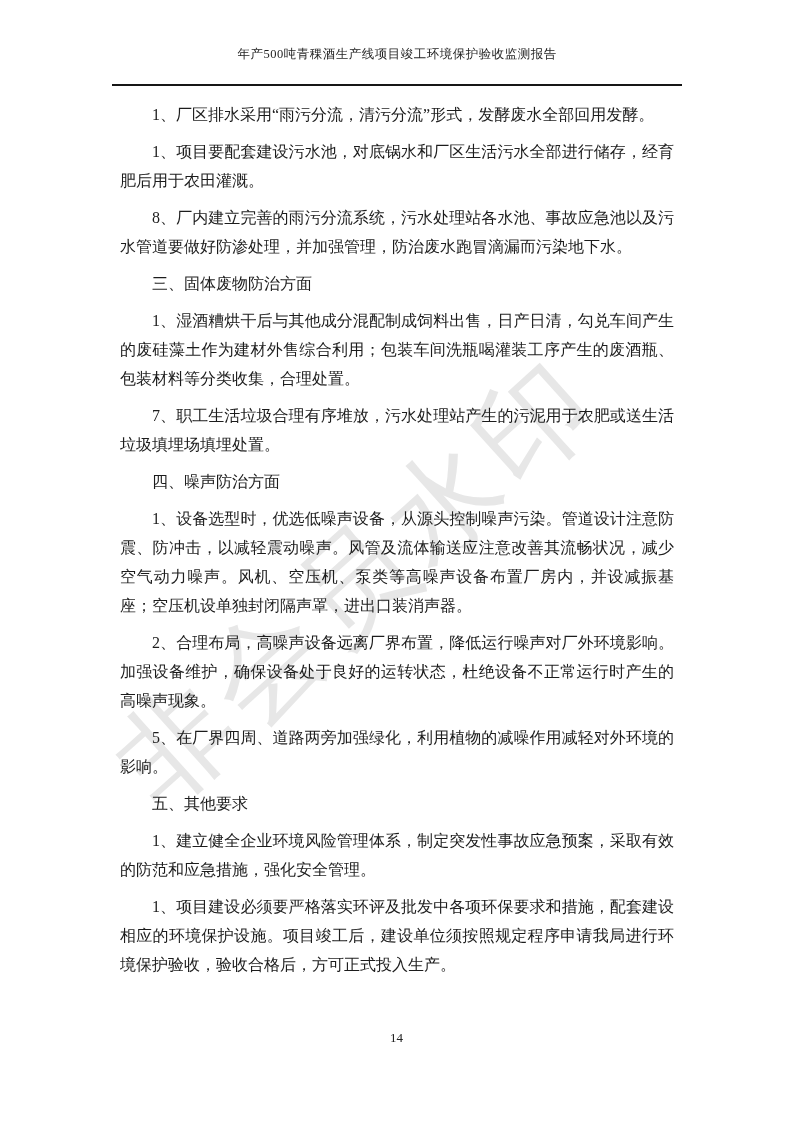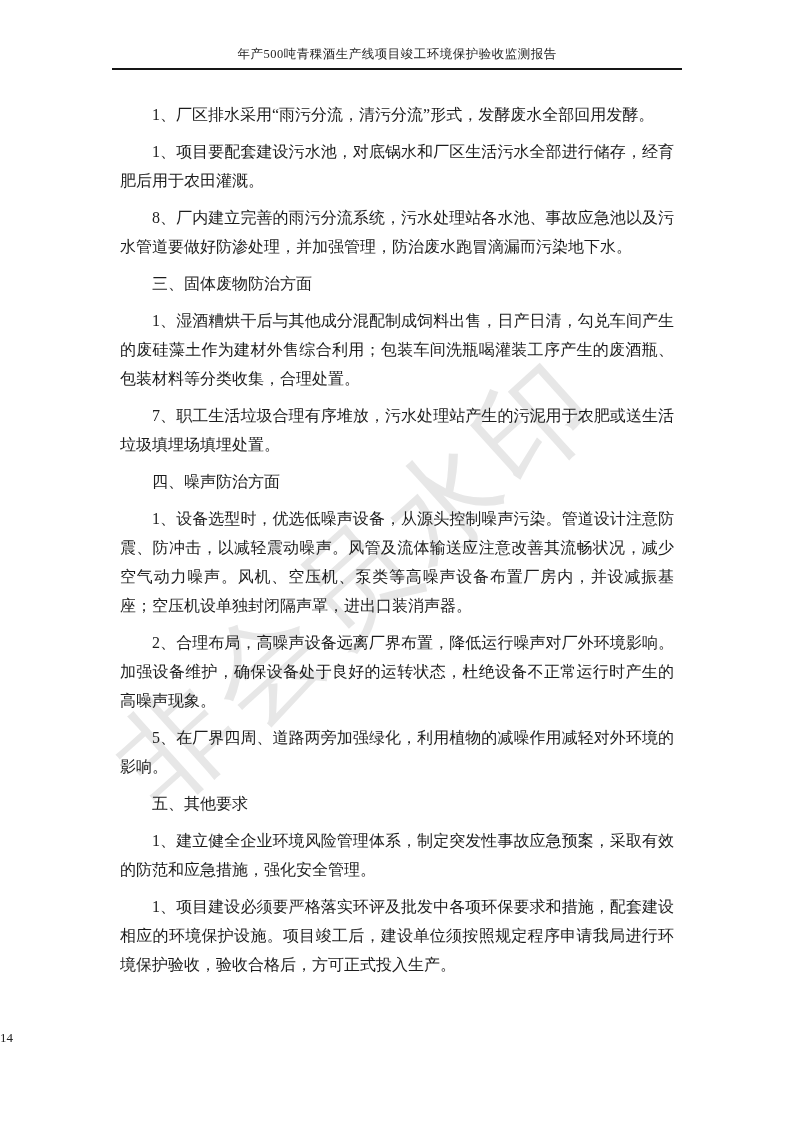--- a/index.html
+++ b/index.html
@@ -22,21 +22,21 @@
     letter-spacing: 8px;
     white-space: nowrap;
     z-index: 0;
     user-select: none;
   }
   .header {
     position: absolute;
     left: 112px;
     right: 111px;
     top: 46px;
-    padding-bottom: 5px;
+    padding-bottom: 21px;
     border-bottom: 2px solid #161616;
     text-align: center;
     z-index: 1;
   }
   .header-title {
     font-size: 12.5px;
     color: #1e1e1e;
     letter-spacing: 0.5px;
   }
   .content {
@@ -52,21 +52,21 @@
   }
   .content p {
     text-indent: 2em;
     margin: 8px;
   }
   .footer {
     position: absolute;
     left: 0;
     right: 0;
     top: 1030px;
-    text-align: left;
+    text-align: center;
     z-index: 1;
     font-size: 13px;
     color: #222222;
   }
 </style>
 </head>
 <body>
 
 <div class="page">
 

